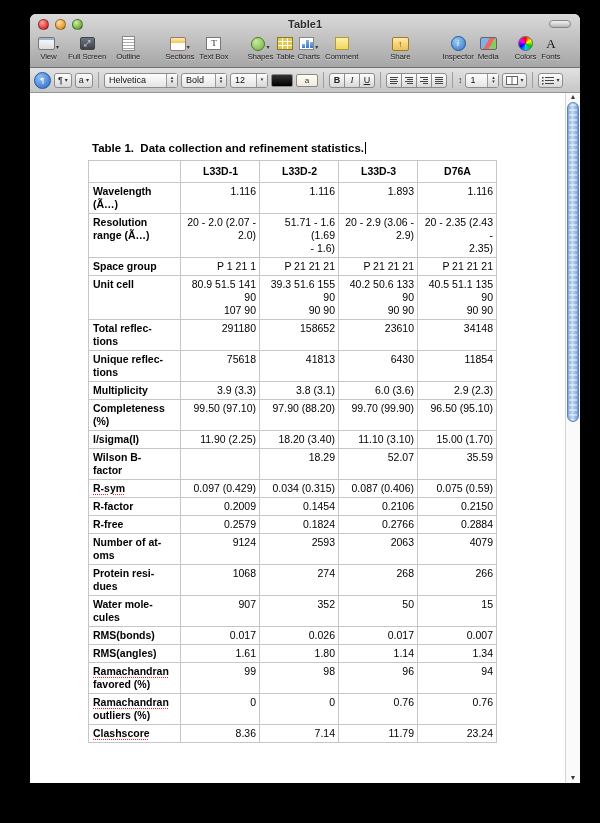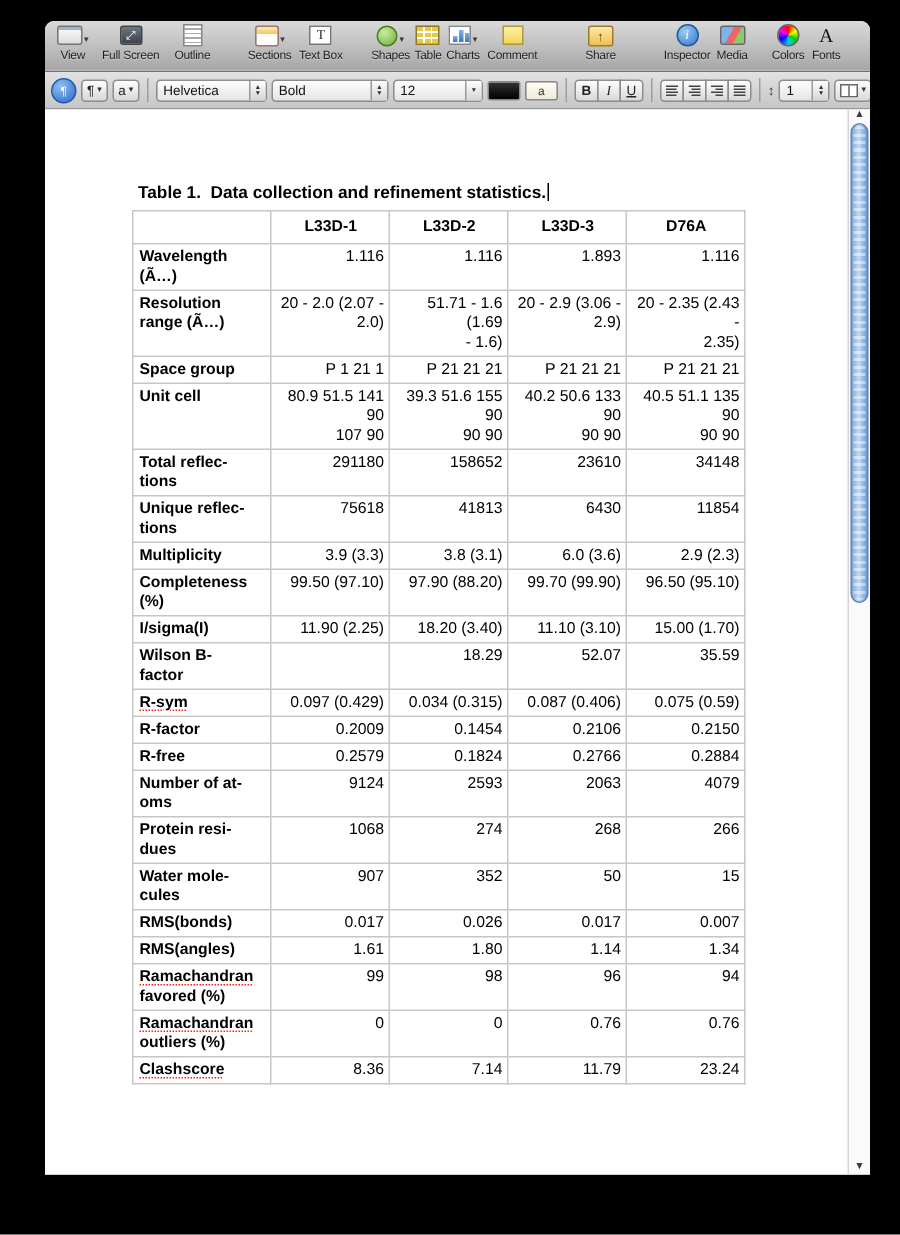--- a/index.html
+++ b/index.html
@@ -121,20 +121,29 @@
   .gear-caret{font-size:6px;color:#333;}
   .sfill{flex:1;height:100%;}
   .grip{width:14px;height:14px;background:
         repeating-linear-gradient(135deg,transparent 0 3px,#9b9b9b 3px 4px,#e8e8e8 4px 5px);}
 </style>
 </head>
 <body>
 
 <div class="window">
   <div class="chrome">
+    <div class="titlebar">
+      <div class="traffic">
+        <span class="light red"></span>
+        <span class="light orange"></span>
+        <span class="light green"></span>
+      </div>
+      <span class="title-text">Table1</span>
+      <span class="pill"></span>
+    </div>
     <div class="toolbar">
       <div class="tool">
         <span class="ic">
             <span class="i-view"></span>
             <span class="caret">▾</span>
           </span>
         <span class="lbl">View</span>
       </div>
       <div class="tool" style="margin-left:9px">
         <span class="ic">
@@ -235,28 +244,28 @@
         <span class="caret">▾</span>
       </span>
     <span class="fsep"></span>
     <span class="combo" style="width:74px">
       <span class="val">Helvetica</span>
       <span class="stepper">
           <span>▲</span>
           <span>▼</span>
         </span>
     </span>
-    <span class="combo" style="width:78px">
+    <span class="combo" style="width:46px">
       <span class="val">Bold</span>
       <span class="stepper">
           <span>▲</span>
           <span>▼</span>
         </span>
     </span>
-    <span class="combo" style="width:60px">
+    <span class="combo" style="width:38px">
       <span class="val">12</span>
       <span class="stepper">
           <span>▼</span>
         </span>
     </span>
     <span class="well textcolor"></span>
     <span class="well highlight">a</span>
     <span class="fsep"></span>
     <span class="seg">
       <span class="fbtn bold-b">B</span>

